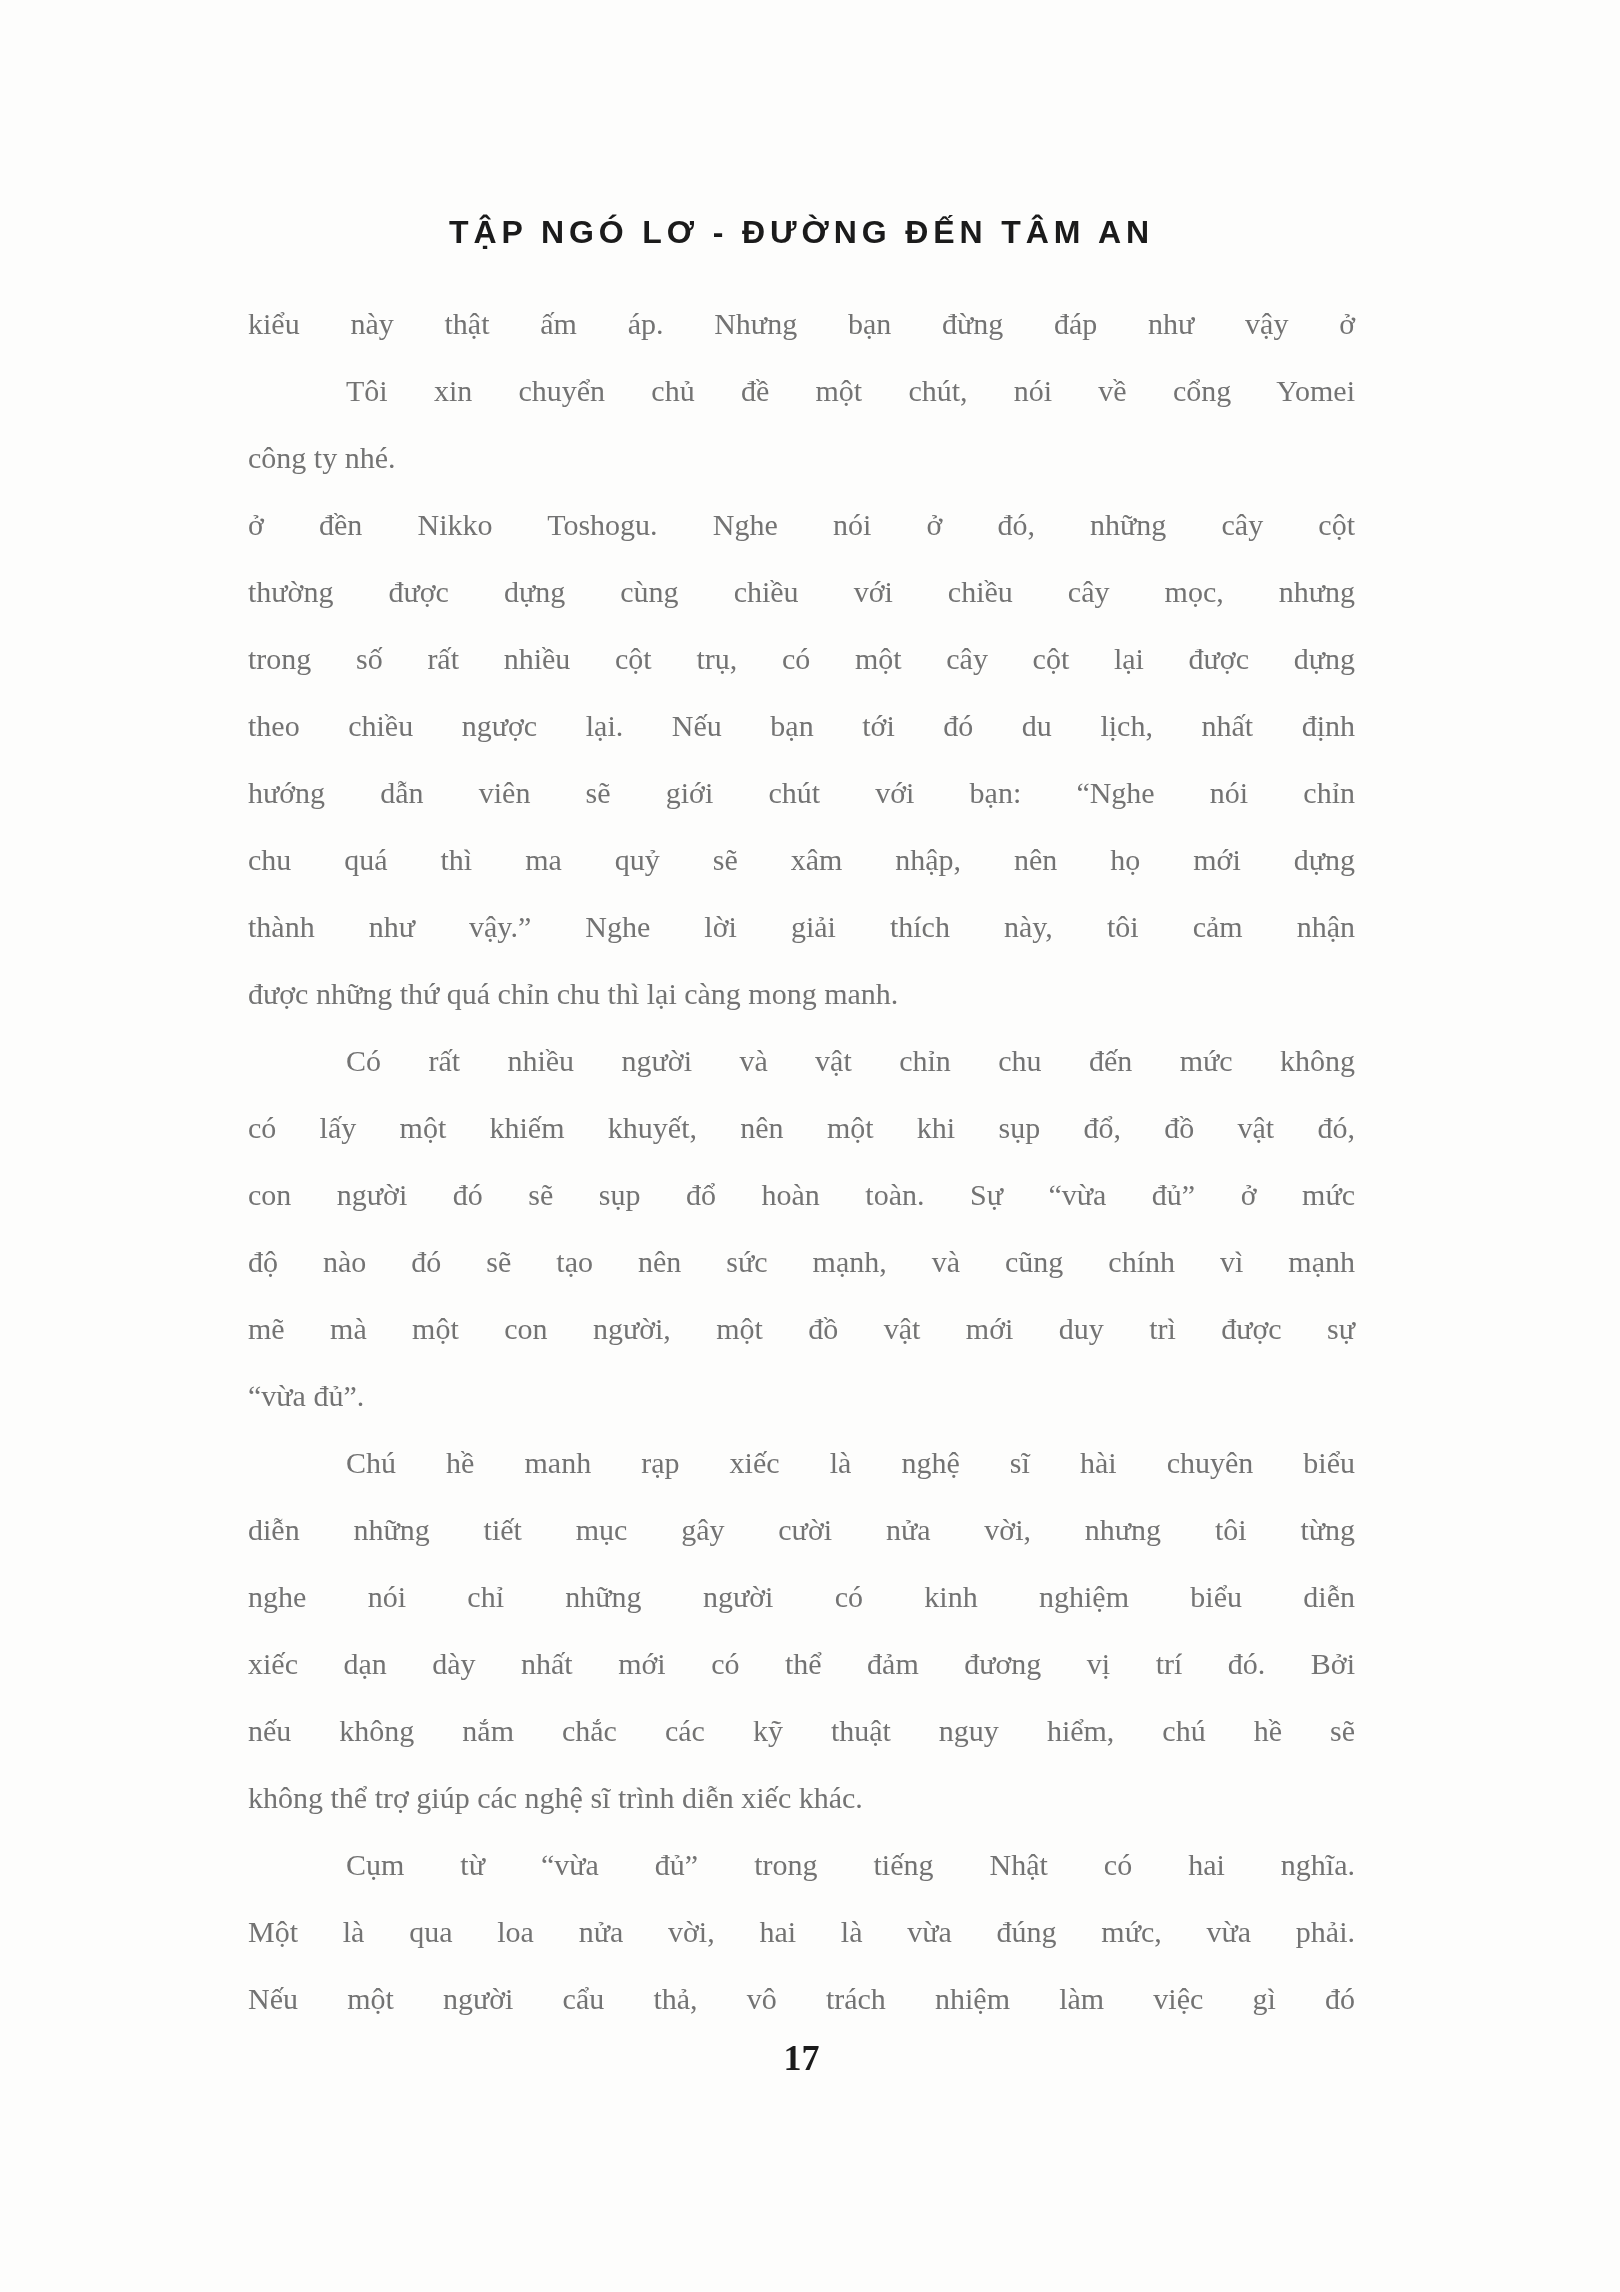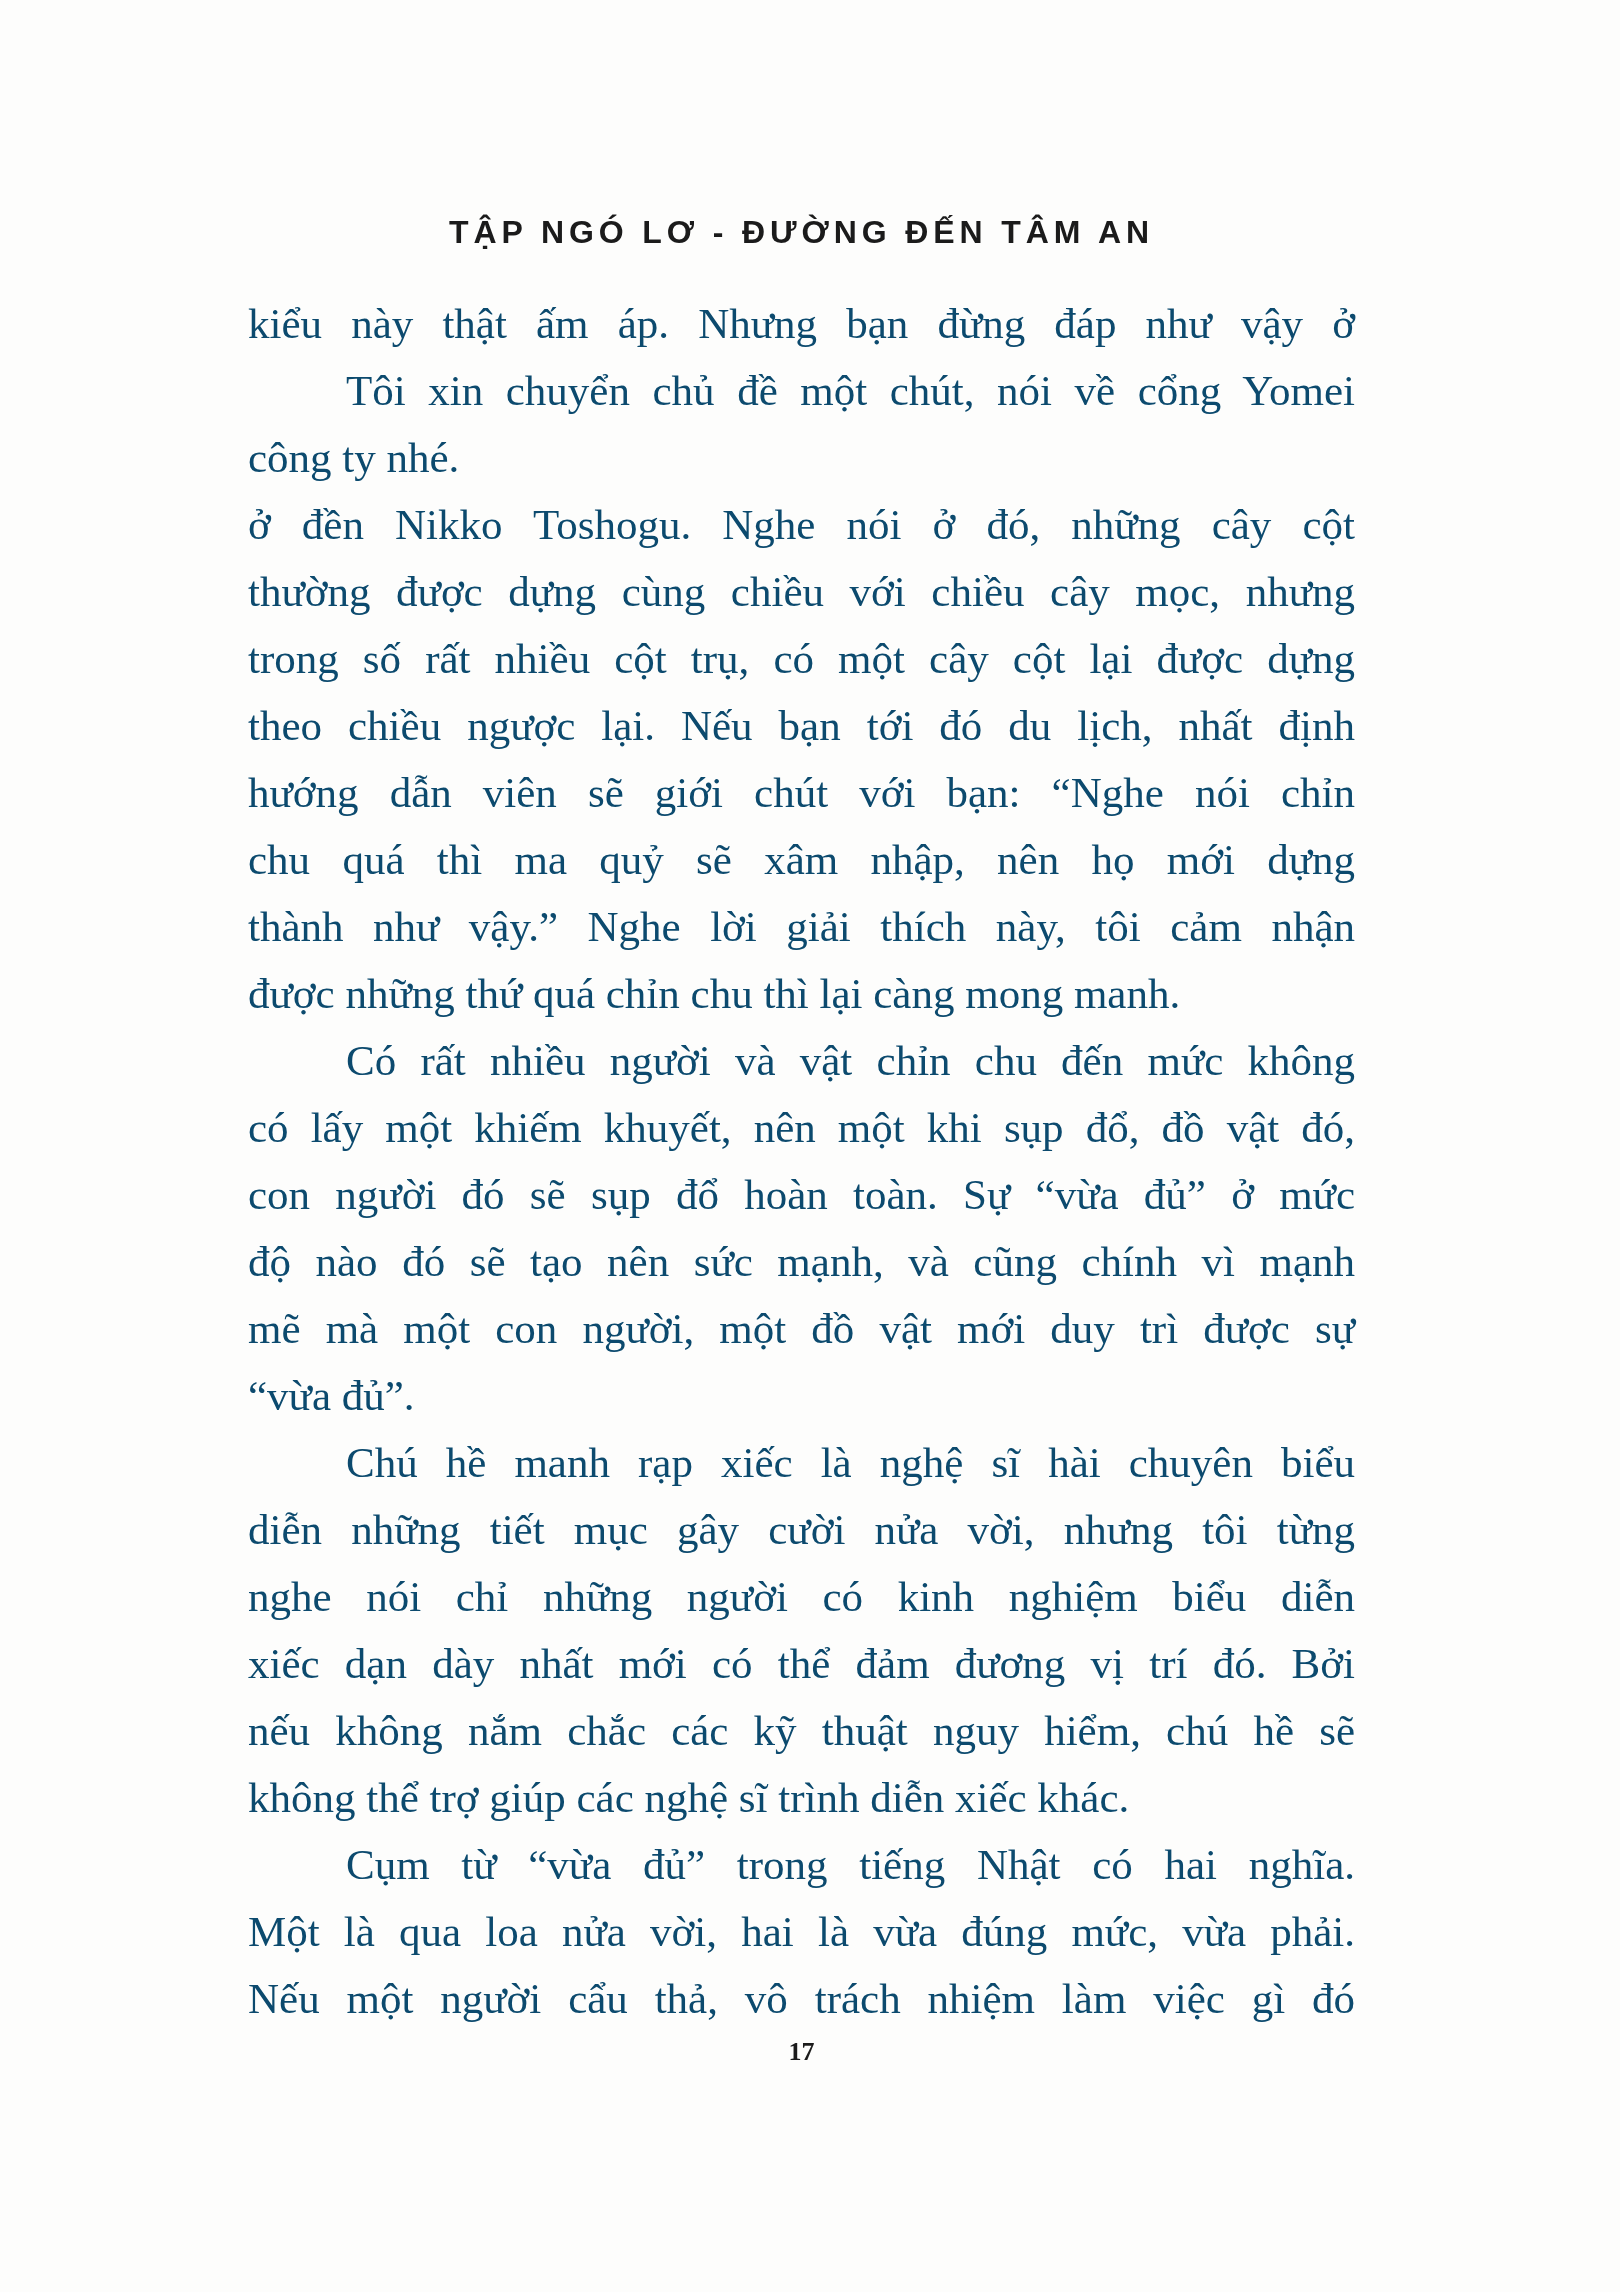--- a/index.html
+++ b/index.html
@@ -27,43 +27,43 @@
     letter-spacing: 4.9px;
     color: #1b1b1b;
     white-space: nowrap;
   }
   .body-text {
     position: absolute;
     top: 290px;
     left: 248px;
     width: 1107px;
     font-family: "Liberation Serif", serif;
-    font-size: 43px;
+    font-size: 30px;
     line-height: 67px;
-    color: #0c4a6e;
+    color: #737373;
   }
   .line {
     text-align: justify;
     text-align-last: justify;
     white-space: normal;
   }
   .line.last {
     text-align-last: left;
   }
   .line.indent {
     text-indent: 98px;
   }
   .page-number {
     position: absolute;
     top: 2037px;
     left: 248px;
     width: 1107px;
     text-align: center;
     font-family: "Liberation Serif", serif;
-    font-size: 26px;
+    font-size: 36px;
     font-weight: 600;
     color: #1b1b1b;
   }
 </style>
 </head>
 <body>
 
 <div class="page">
 
   <div class="running-head">TẬP NGÓ LƠ - ĐƯỜNG ĐẾN TÂM AN</div>

